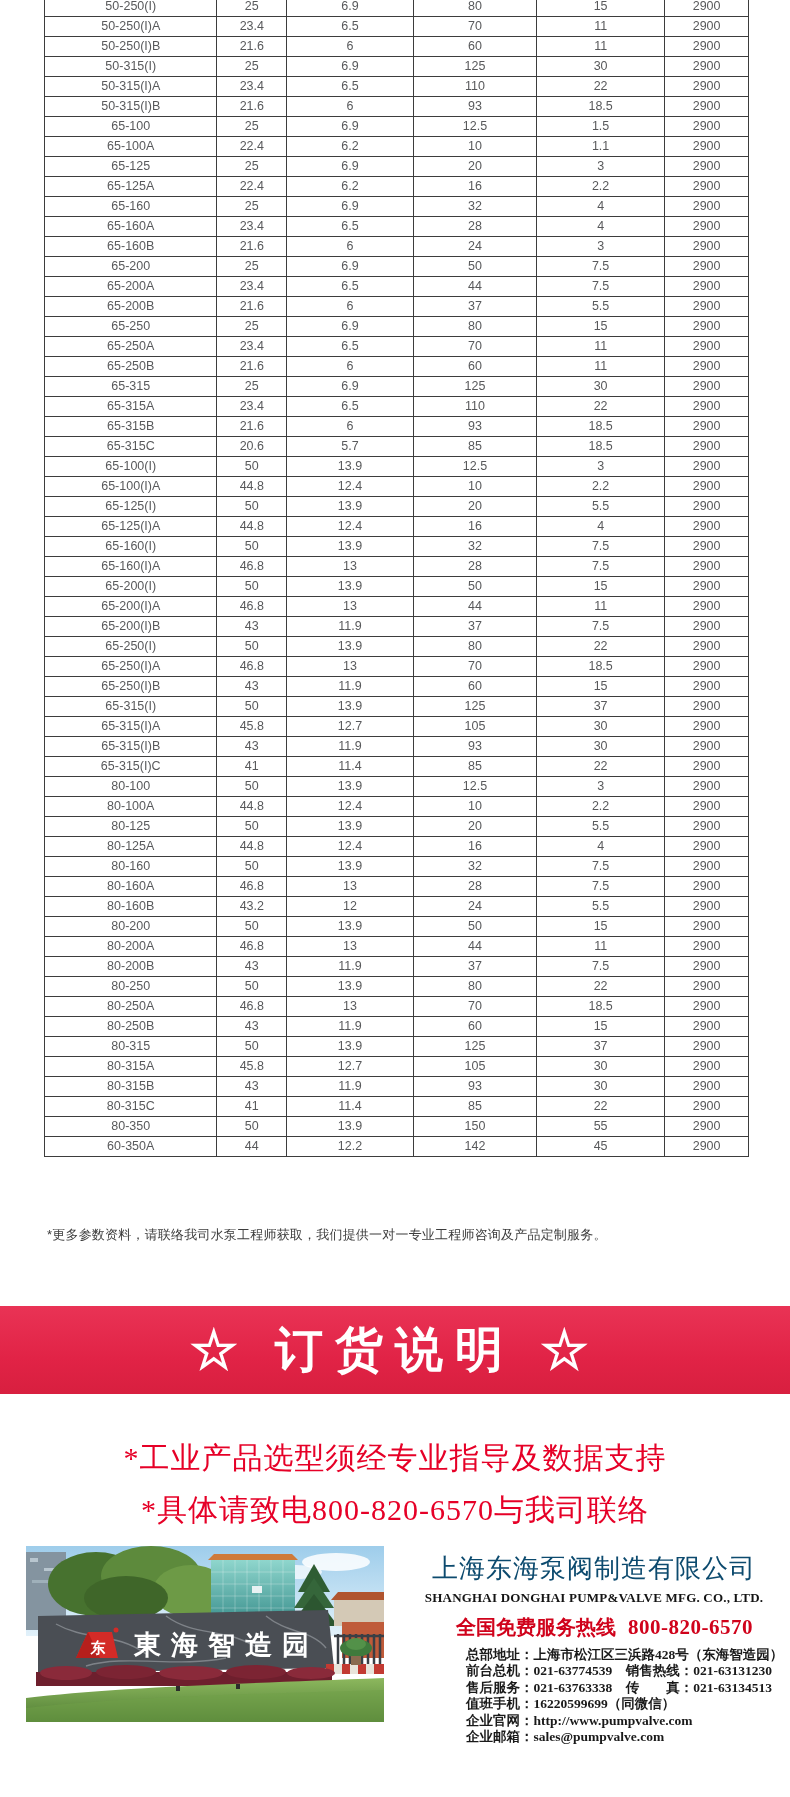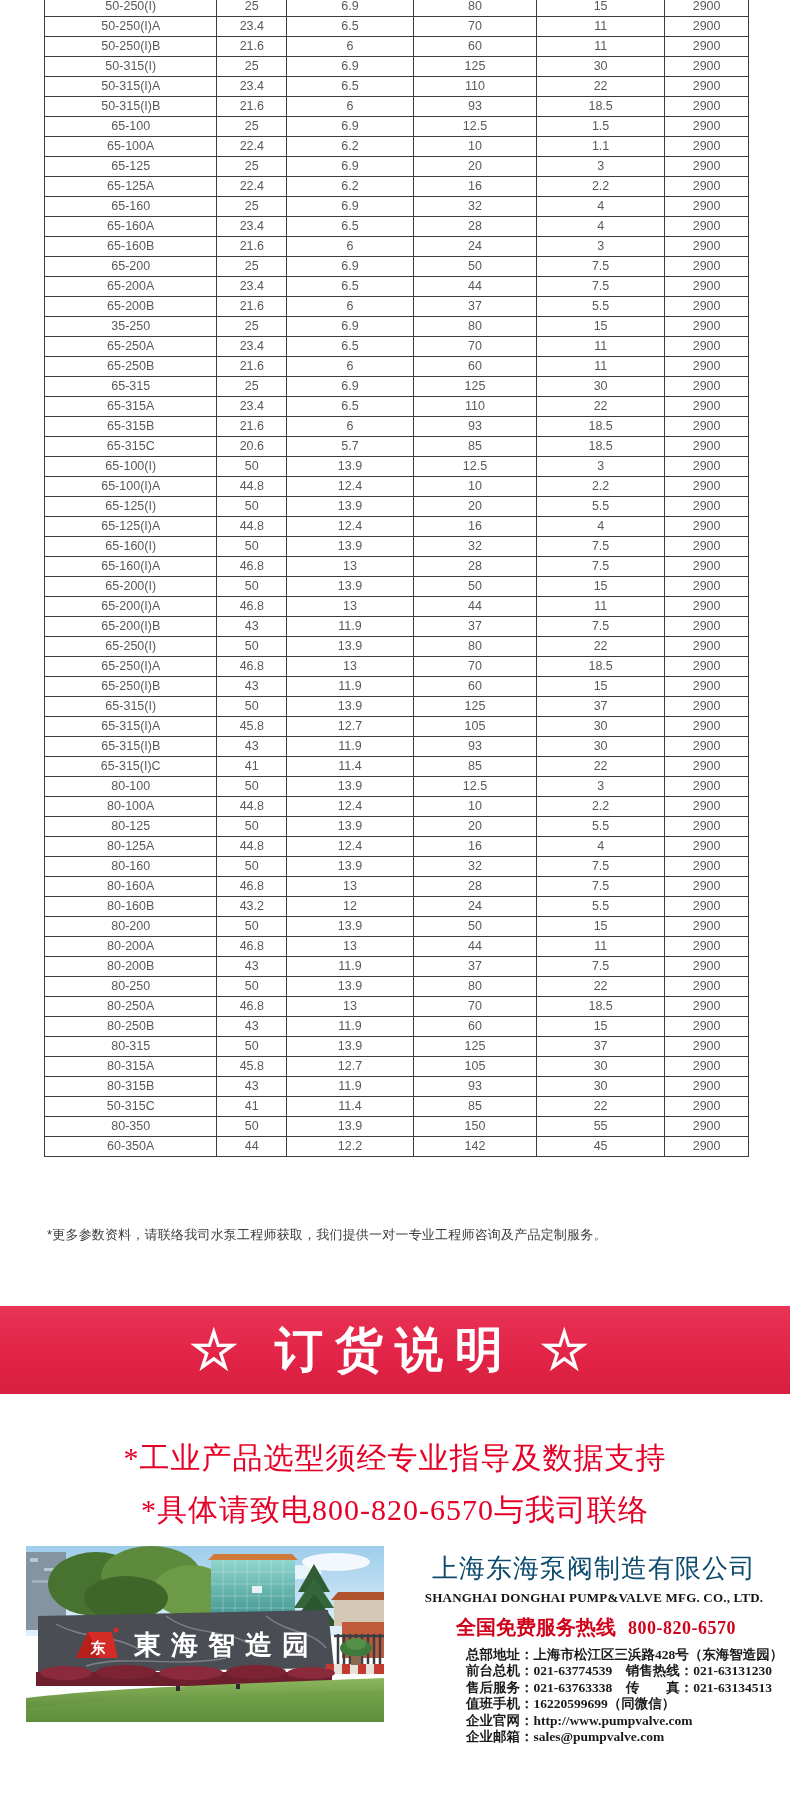--- a/index.html
+++ b/index.html
@@ -36,21 +36,21 @@
 
   .company{position:absolute;left:420px;top:1551px;width:348px;}
   .company-name-cn{font-size:26px;font-weight:400;color:#0c4a6e;
                    letter-spacing:1px;text-align:center;white-space:nowrap;}
   .company-name-en{font-family:"Liberation Serif",serif;font-weight:bold;
                    font-size:13px;color:#141414;text-align:center;margin-top:4px;
                    letter-spacing:0.2px;white-space:nowrap;}
   .hotline{margin-top:8px;padding-left:36px;font-family:"Liberation Serif",serif;
            font-weight:bold;color:#d0021b;white-space:nowrap;}
   .hotline-label{font-size:20px;}
-  .hotline-number{font-size:18px;letter-spacing:0.5px;margin-left:8px;text-align:right;}
+  .hotline-number{font-size:21px;letter-spacing:0.5px;margin-left:8px;text-align:right;}
   .contact-list{margin-top:6px;font-family:"Liberation Serif",serif;font-weight:bold;
                 font-size:13.5px;color:#1a1a1a;line-height:16.4px;white-space:nowrap;margin-left:46px;}
 </style>
 </head>
 <body>
 
 <div class="spec-table-wrap">
   <table class="spec">
     <colgroup>
       <col style="width:24.5%">
@@ -183,21 +183,21 @@
         </tr>
         <tr>
           <td>65-200B</td>
           <td>21.6</td>
           <td>6</td>
           <td>37</td>
           <td>5.5</td>
           <td>2900</td>
         </tr>
         <tr>
-          <td>35-250</td>
+          <td>65-250</td>
           <td>25</td>
           <td>6.9</td>
           <td>80</td>
           <td>15</td>
           <td>2900</td>
         </tr>
         <tr>
           <td>65-250A</td>
           <td>23.4</td>
           <td>6.5</td>
@@ -495,21 +495,21 @@
         </tr>
         <tr>
           <td>80-315B</td>
           <td>43</td>
           <td>11.9</td>
           <td>93</td>
           <td>30</td>
           <td>2900</td>
         </tr>
         <tr>
-          <td>50-315C</td>
+          <td>80-315C</td>
           <td>41</td>
           <td>11.4</td>
           <td>85</td>
           <td>22</td>
           <td>2900</td>
         </tr>
         <tr>
           <td>80-350</td>
           <td>50</td>
           <td>13.9</td>

